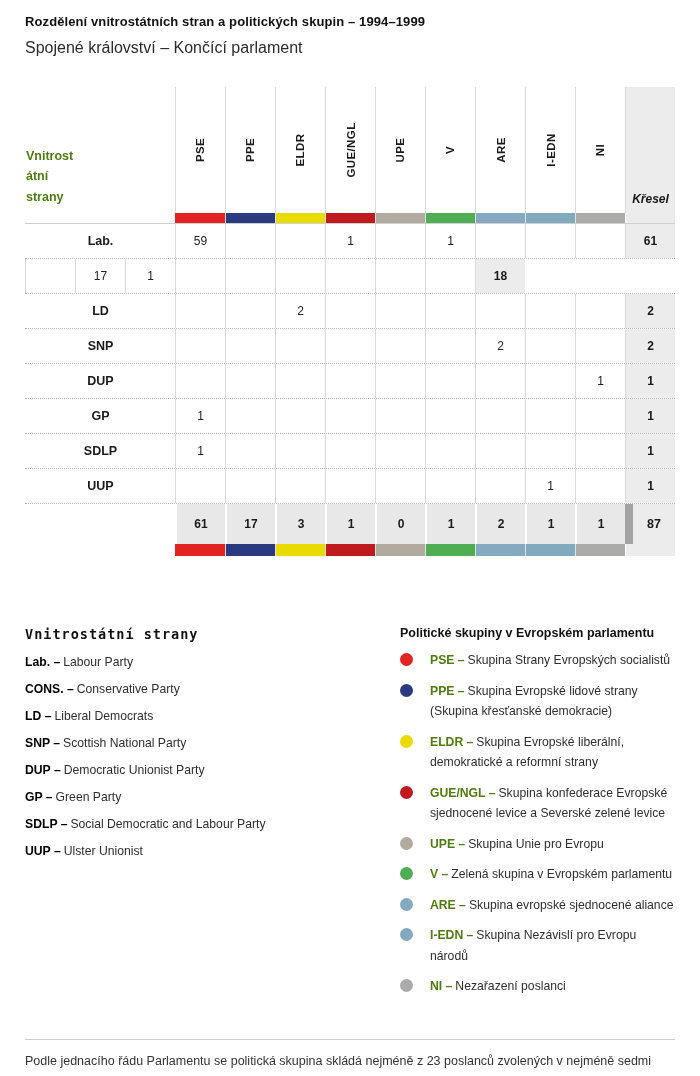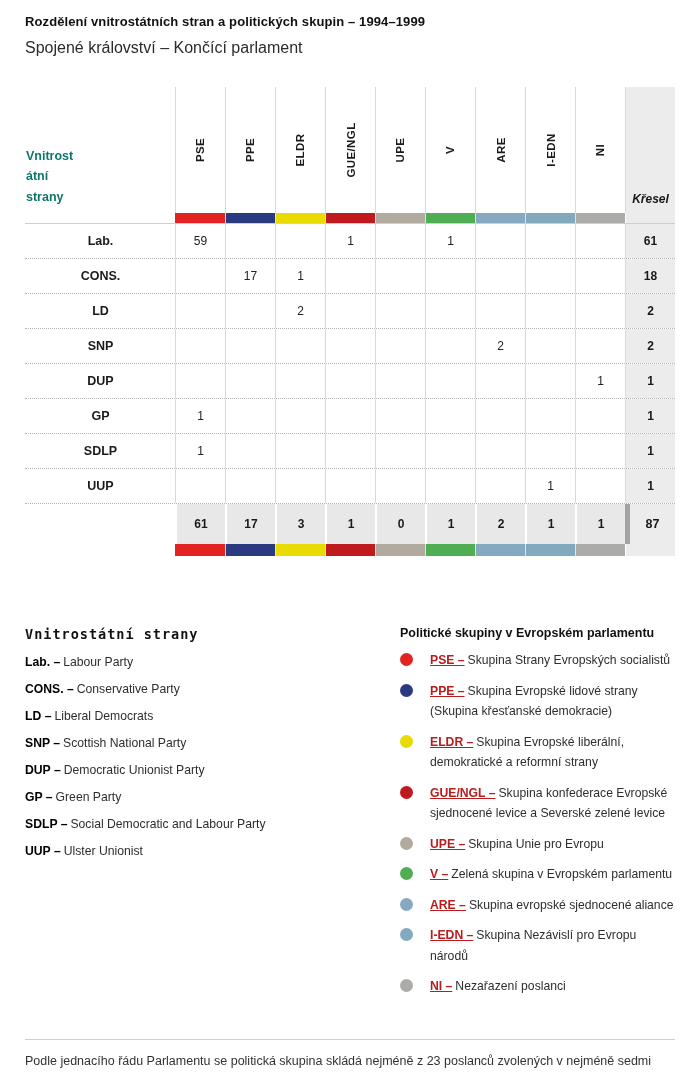--- a/index.html
+++ b/index.html
@@ -19,21 +19,21 @@
   .t-row { display:flex; width:650px; }
   .c-label { width:150px; flex:0 0 150px; }
   .c-val   { width:50px; flex:0 0 50px; text-align:center; border-left:1px solid #d9d9d9; }
   .c-seat  { width:50px; flex:0 0 50px; text-align:center; border-left:1px solid #d9d9d9; background:#ececec; }
 
   .t-head { height:126px; }
   .t-head .c-label { position:relative; }
   .corner-label {
     position:absolute; left:1px; bottom:6px;
     font-weight:bold; font-size:12.5px; line-height:20.5px;
-    white-space:pre-line; color:#0f766e;
+    white-space:pre-line; color:#4d7c0f;
   }
   .t-head .c-val { display:flex; align-items:center; justify-content:center; }
   .rot {
     transform:rotate(-90deg); white-space:nowrap;
     font-size:11.5px; font-weight:bold; letter-spacing:.4px; color:#1a1a1a;
   }
   .t-head .c-seat { display:flex; align-items:flex-end; justify-content:center;
     padding-bottom:7px; font-size:12px; font-weight:bold;font-style:italic; }
 
   .bar-row { height:11px; }
@@ -45,38 +45,38 @@
   .bar-row.top { border-bottom:1px solid #cfcfcf; }
 
   .body-row { height:35px; border-bottom:1px dotted #b5b5b5; }
   .body-row .c-label { font-weight:bold; font-size:12.5px; line-height:34px; padding-left:1px;text-align:center; }
   .body-row .c-val { font-size:12px; line-height:34px; color:#222; }
   .body-row .c-seat { font-size:12px; font-weight:bold; line-height:34px; }
 
   .totals-row { height:40px; }
   .totals-row .c-val { background:#e8e8e8; border-left:2px solid #fff; font-size:12px; font-weight:bold; line-height:40px; }
   .totals-row .c-val.first { border-left:2px solid #fff; }
-  .totals-row .c-seat { border-left:5px solid #a3a3a3; font-size:12.5px; font-weight:bold; line-height:40px; }
+  .totals-row .c-seat { border-left:8px solid #a3a3a3; font-size:12.5px; font-weight:bold; line-height:40px; }
 
   
   .legends { display:flex; margin-top:70px; width:650px; }
   .legend-left { width:375px; flex:0 0 375px; }
   .legend-left h3 {
     font-family:"DejaVu Sans Mono", monospace;
     font-size:13.5px; font-weight:bold; letter-spacing:1px; color:#111;
   }
   .lparty { margin-top:13px; font-size:12.2px; color:#2e2e2e; }
   .lparty b { color:#000000; margin-right:3px; }
 
   .legend-right { width:275px; flex:0 0 275px; }
   .legend-right h3 { font-size:12.5px; font-weight:bold; color:#111; }
   .gitem { display:flex; margin-top:10px; }
   .dot { width:13px; height:13px; border-radius:50%; flex:0 0 13px; margin-top:3px; }
   .gtext { margin-left:17px; font-size:12.2px; line-height:20.5px; color:#2e2e2e; }
-  .gtext b { color:#b91c1c; margin-right:3px;text-decoration:underline; }
+  .gtext b { color:#4d7c0f; margin-right:3px; }
 
   
   .divider { border:none; border-top:1px solid #cfcfcf; width:650px; }
   .divider.one { margin-top:42px; }
   .footnote { width:645px; margin-top:11px; font-size:12.5px; line-height:21px; color:#333; }
 </style>
 </head>
 <body>
 
 <div class="page">
@@ -143,21 +143,20 @@
       <div class="c-val"></div>
       <div class="c-val">1</div>
       <div class="c-val"></div>
       <div class="c-val">1</div>
       <div class="c-val"></div>
       <div class="c-val"></div>
       <div class="c-val"></div>
       <div class="c-seat">61</div>
     </div>
     <div class="t-row body-row">
-      <div class="c-label">CONS.</div>
       <div class="c-val"></div>
       <div class="c-val">17</div>
       <div class="c-val">1</div>
       <div class="c-val"></div>
       <div class="c-val"></div>
       <div class="c-val"></div>
       <div class="c-val"></div>
       <div class="c-val"></div>
       <div class="c-val"></div>
       <div class="c-seat">18</div>

